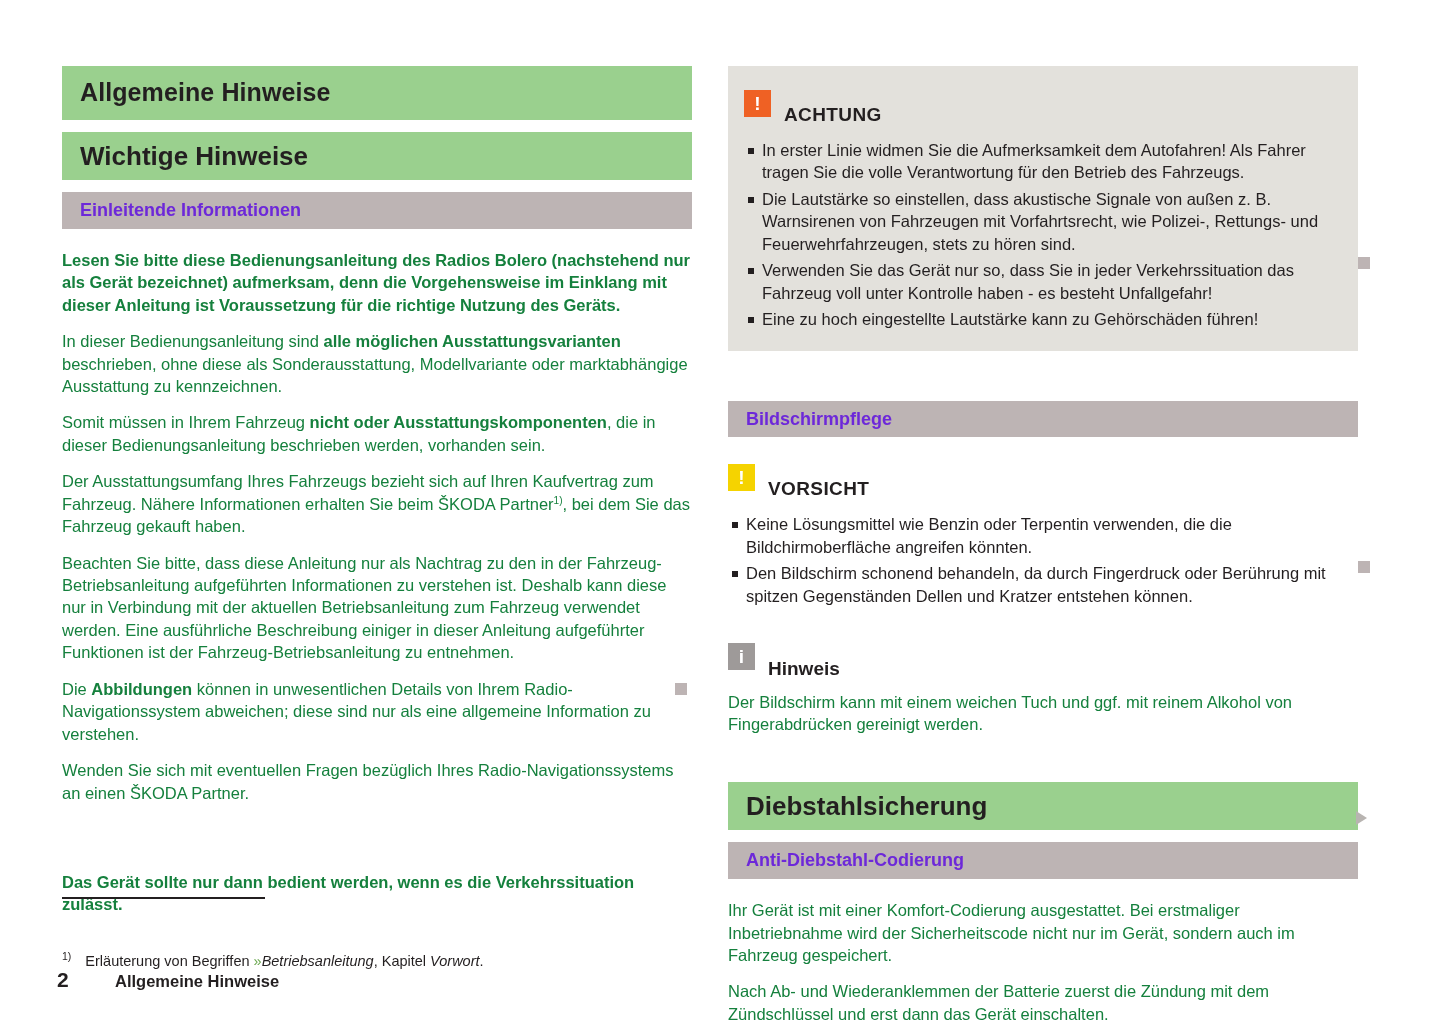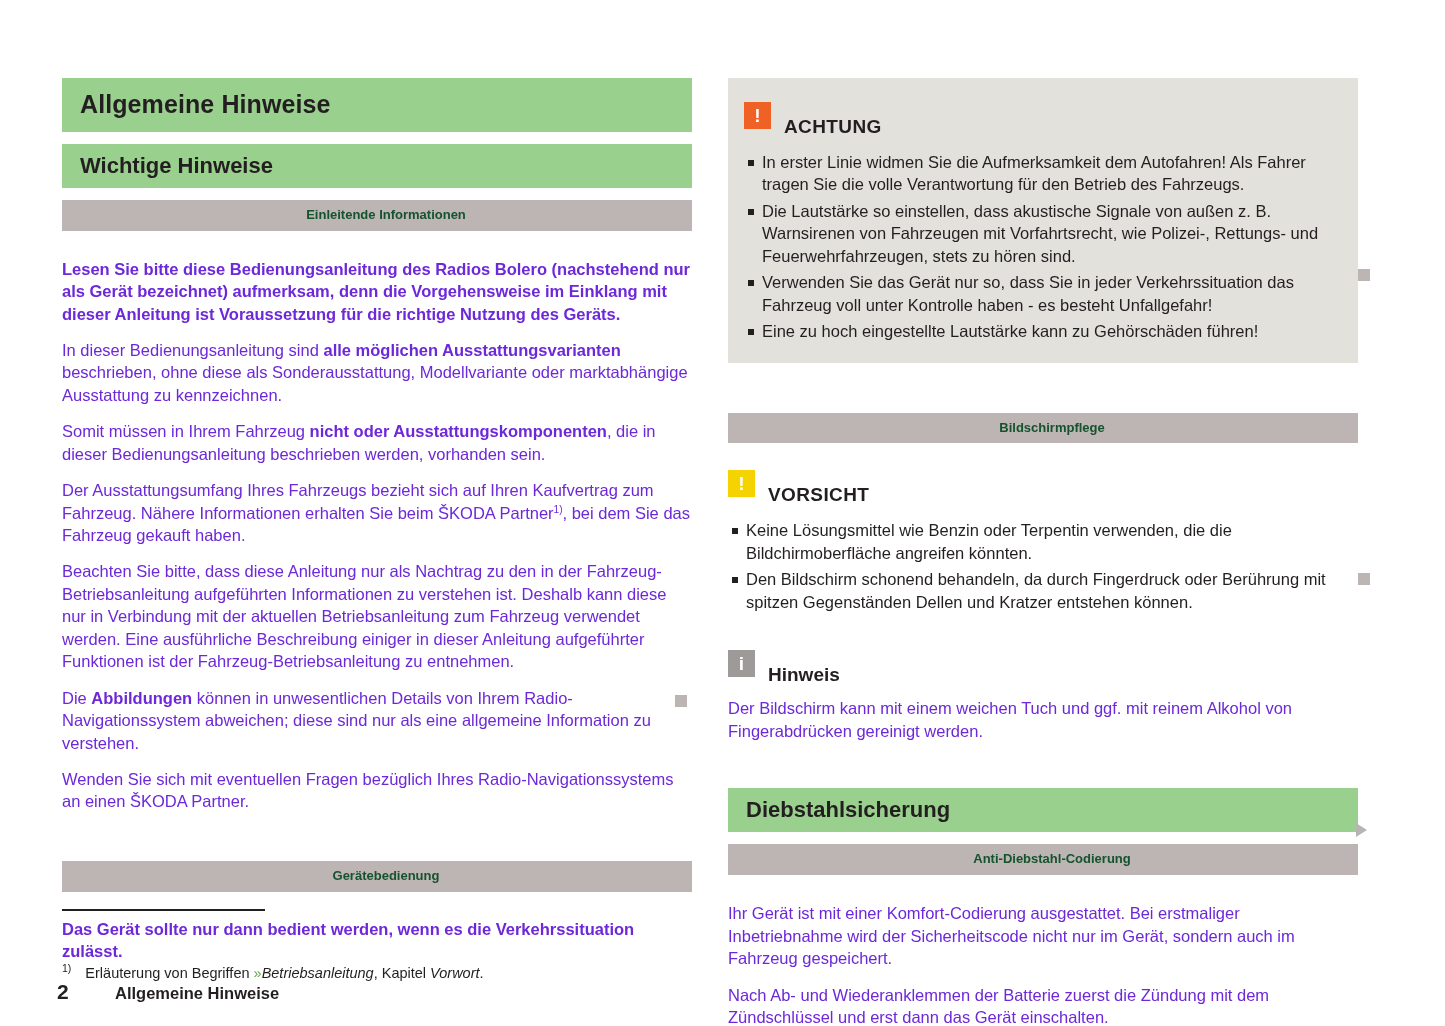--- a/index.html
+++ b/index.html
@@ -11,21 +11,21 @@
     height: 1026px;
     background: #ffffff;
     font-family: "Liberation Sans", sans-serif;
     color: #231f20;
     overflow: hidden;
     position: relative;
   }
 
   .page {
     position: absolute;
-    left: 0; top: 12px;
+    left: 0; top: 0;
     width: 1445px;
     height: 922px;
     text-decoration: underline;
   }
 
   
   .col {
     position: absolute;
     top: 66px;
     width: 630px;
@@ -38,42 +38,41 @@
     background: #9ad08e;
     font-size: 25px;
     font-weight: bold;
     letter-spacing: .1px;
     padding: 13px 0 13px 18px;
     color: #231f20;
     line-height: 1.1;
   }
   .h-section {
     background: #9ad08e;
-    font-size: 22px;
+    font-size: 26px;
     font-weight: bold;
     padding: 10px 0 10px 18px;
     color: #231f20;
     line-height: 1.1;
   }
   .h-sub {
     background: #bdb4b4;
-    font-size: 13px;
+    font-size: 18px;
     font-weight: bold;
     padding: 8px 0 8px 18px;
-    color: #14532d;
+    color: #6d28d9;
     line-height: 1.15;
-    text-align: center;
   }
 
   
   p.body {
     font-size: 16.5px;
     line-height: 1.36;
-    margin: 8px 0 14px 0;
-    color: #6d28d9;
+    margin: 1px 0 14px 0;
+    color: #15803d;
   }
   p.body.bold { font-weight: bold; }
   p.body b { font-weight: bold; }
 
   
   .notice-box {
     background: #e3e1dc;
     padding: 14px 16px 16px 16px;
   }
   .notice-head {
@@ -215,21 +214,20 @@
     <p class="body"><span>Der Ausstattungsumfang Ihres Fahrzeugs bezieht sich auf Ihren Kaufvertrag zum Fahrzeug. Nähere Informationen erhalten Sie beim ŠKODA Partner</span><sup style="font-size:10px">1)</sup><span>, bei dem Sie das Fahrzeug gekauft haben.</span></p>
 
     <p class="body">Beachten Sie bitte, dass diese Anleitung nur als Nachtrag zu den in der Fahrzeug-Betriebsanleitung aufgeführten Informationen zu verstehen ist. Deshalb kann diese nur in Verbindung mit der aktuellen Betriebsanleitung zum Fahrzeug verwendet werden. Eine ausführliche Beschreibung einiger in dieser Anleitung aufgeführter Funktionen ist der Fahrzeug-Betriebsanleitung zu entnehmen.</p>
 
     <p class="body"><span>Die </span><b>Abbildungen</b><span> können in unwesentlichen Details von Ihrem Radio-Navigationssystem abweichen; diese sind nur als eine allgemeine Information zu verstehen.</span></p>
 
     <p class="body">Wenden Sie sich mit eventuellen Fragen bezüglich Ihres Radio-Navigationssystems an einen ŠKODA Partner.</p>
 
     <div style="height:34px"></div>
 
-    <div class="h-sub">Gerätebedienung</div>
 
     <div style="height:18px"></div>
 
     <p class="body bold">Das Gerät sollte nur dann bedient werden, wenn es die Verkehrssituation zulässt.</p>
   </div>
 
   <div class="marker-sq" style="left:675px; top:683px;"></div>
 
   <div class="col col-right">
 

